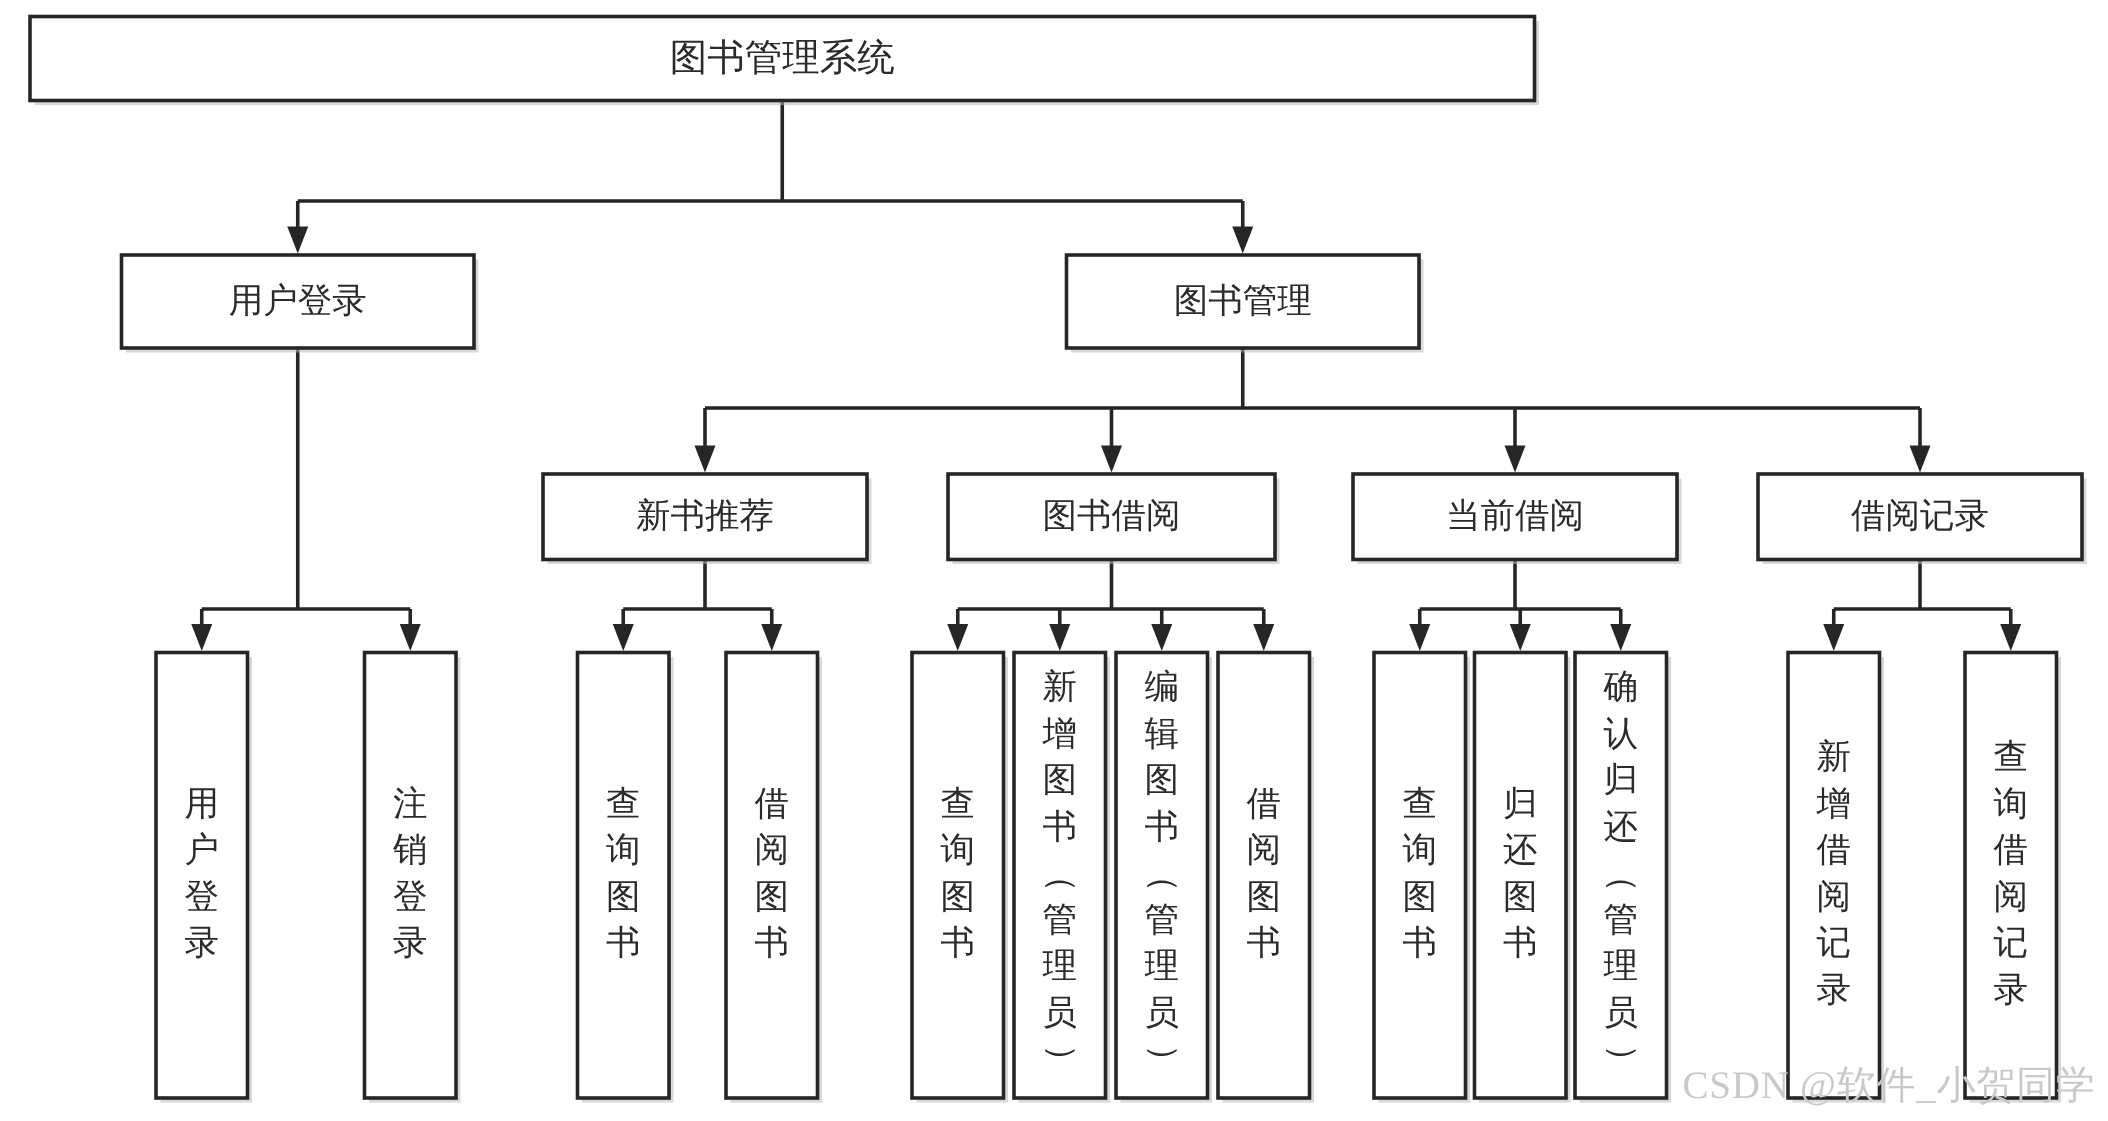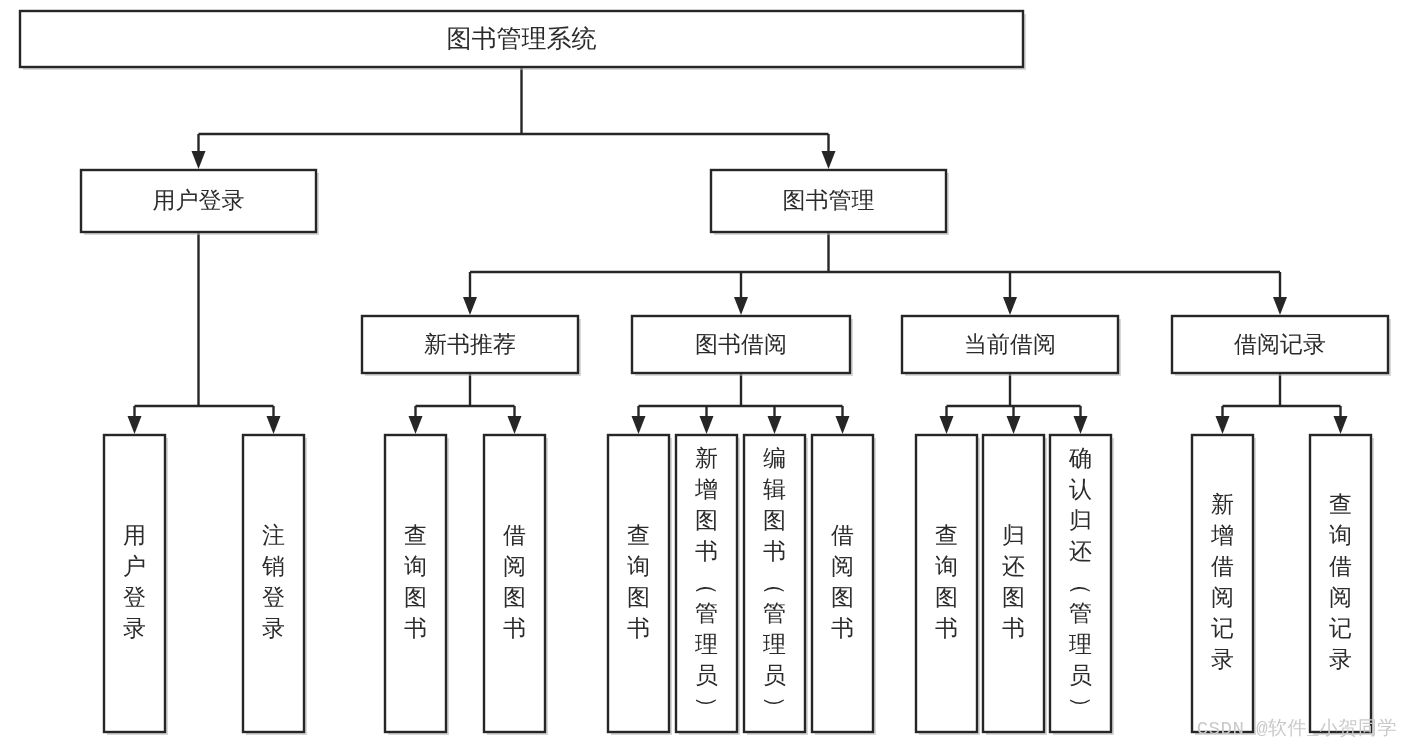--- a/index.html
+++ b/index.html
@@ -41,22 +41,22 @@
     fill:none;
     stroke-linecap:butt;
   }
   .arrow-head{fill:#262626;}
 
   .watermark{
     position:absolute;
     right:8px;
     bottom:6px;
     color:#c9c9c9;
-    font-size:19px;
-    font-family:Liberation Mono, monospace;
+    font-size:26px;
+    font-family:Liberation Serif, serif;
     letter-spacing:.5px;
     white-space:nowrap;
     user-select:none;
   }
 </style>
 </head>
 <body>
 
 <svg id="diagram" viewBox="0 0 1405 747">
   <g id="edges-layer">

